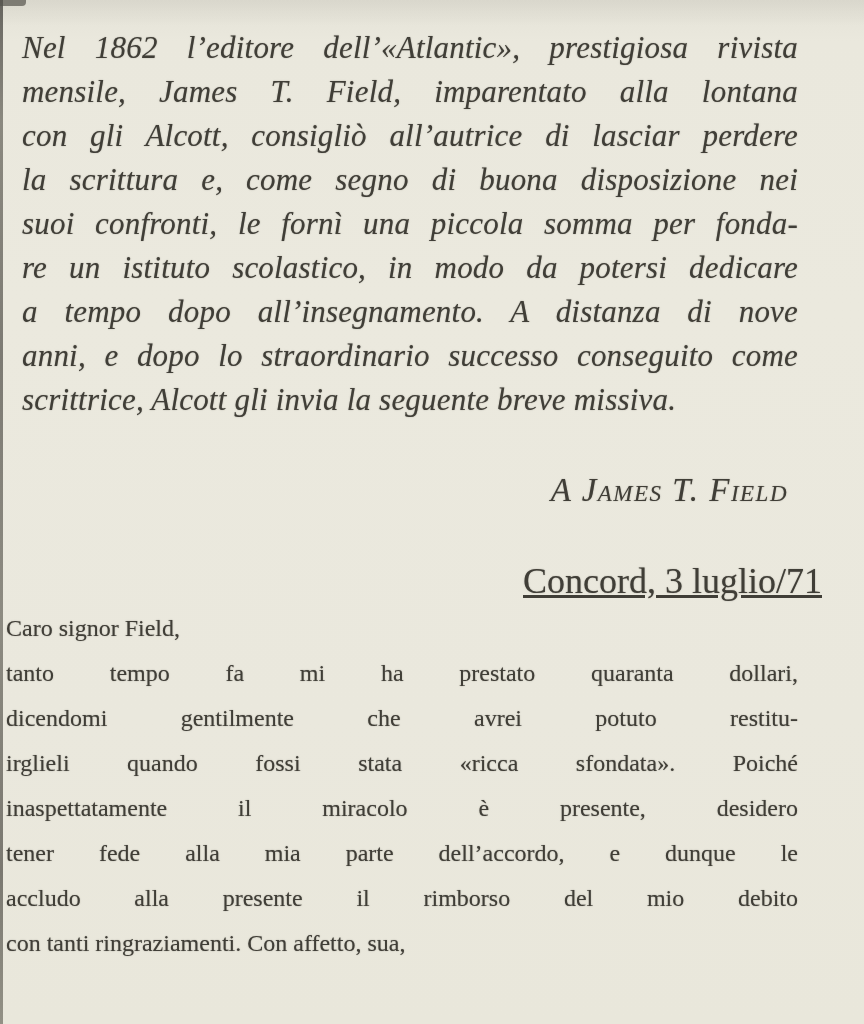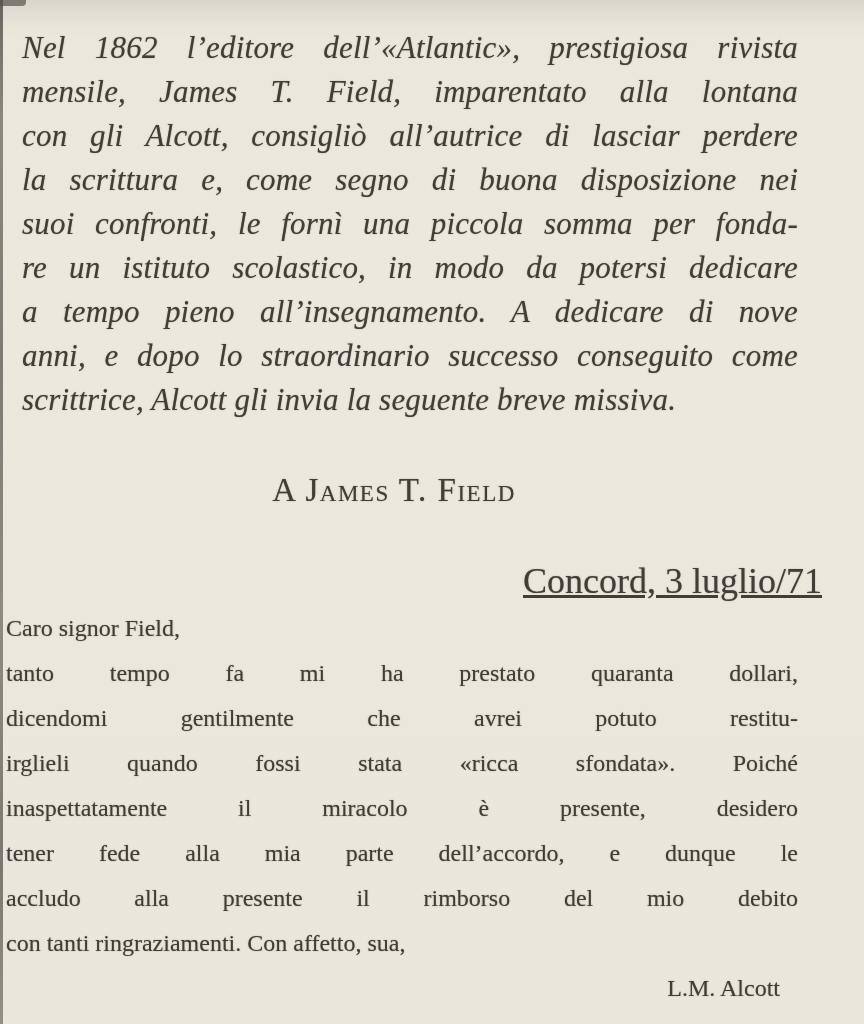--- a/index.html
+++ b/index.html
@@ -63,25 +63,26 @@
   .line {
     white-space: normal;
   }
 
   
   .heading {
     position: absolute;
     left: 0;
     top: 470px;
     width: 788px;
-    text-align: center;
+    text-align: right;
     font-variant: small-caps;
     font-size: 33px;
     line-height: 40px;
     letter-spacing: 1.5px;
+    font-style: italic;
   }
 
   
   .dateline {
     position: absolute;
     top: 561px;
     right: 66px;
     font-size: 36px;
     line-height: 40px;
     text-decoration: underline;
@@ -110,34 +111,33 @@
   <div class="edge-left"></div>
   <div class="corner-mark"></div>
 
   <div class="intro soft">
     <div class="line j">Nel 1862 l’editore dell’«Atlantic», prestigiosa rivista</div>
     <div class="line j">mensile, James T. Field, imparentato alla lontana</div>
     <div class="line j">con gli Alcott, consigliò all’autrice di lasciar perdere</div>
     <div class="line j">la scrittura e, come segno di buona disposizione nei</div>
     <div class="line j">suoi confronti, le fornì una piccola somma per fonda-</div>
     <div class="line j">re un istituto scolastico, in modo da potersi dedicare</div>
-    <div class="line j">a tempo pieno all’insegnamento. A dedicare di nove</div>
+    <div class="line j">a tempo dopo all’insegnamento. A distanza di nove</div>
     <div class="line j">anni, e dopo lo straordinario successo conseguito come</div>
     <div class="line">scrittrice, Alcott gli invia la seguente breve missiva.</div>
   </div>
 
   <div class="heading soft">A James T. Field</div>
 
   <div class="dateline soft">Concord, 3 luglio/71</div>
 
   <div class="body-block soft">
     <div class="line">Caro signor Field,</div>
     <div class="line j">tanto tempo fa mi ha prestato quaranta dollari,</div>
     <div class="line j">dicendomi gentilmente che avrei potuto restitu-</div>
     <div class="line j">irglieli quando fossi stata «ricca sfondata». Poiché</div>
     <div class="line j">inaspettatamente il miracolo è presente, desidero</div>
     <div class="line j">tener fede alla mia parte dell’accordo, e dunque le</div>
     <div class="line j">accludo alla presente il rimborso del mio debito</div>
     <div class="line">con tanti ringraziamenti. Con affetto, sua,</div>
-    <div class="line sig">L.M. Alcott</div>
   </div>
 
 </div>
 
 </body></html>

